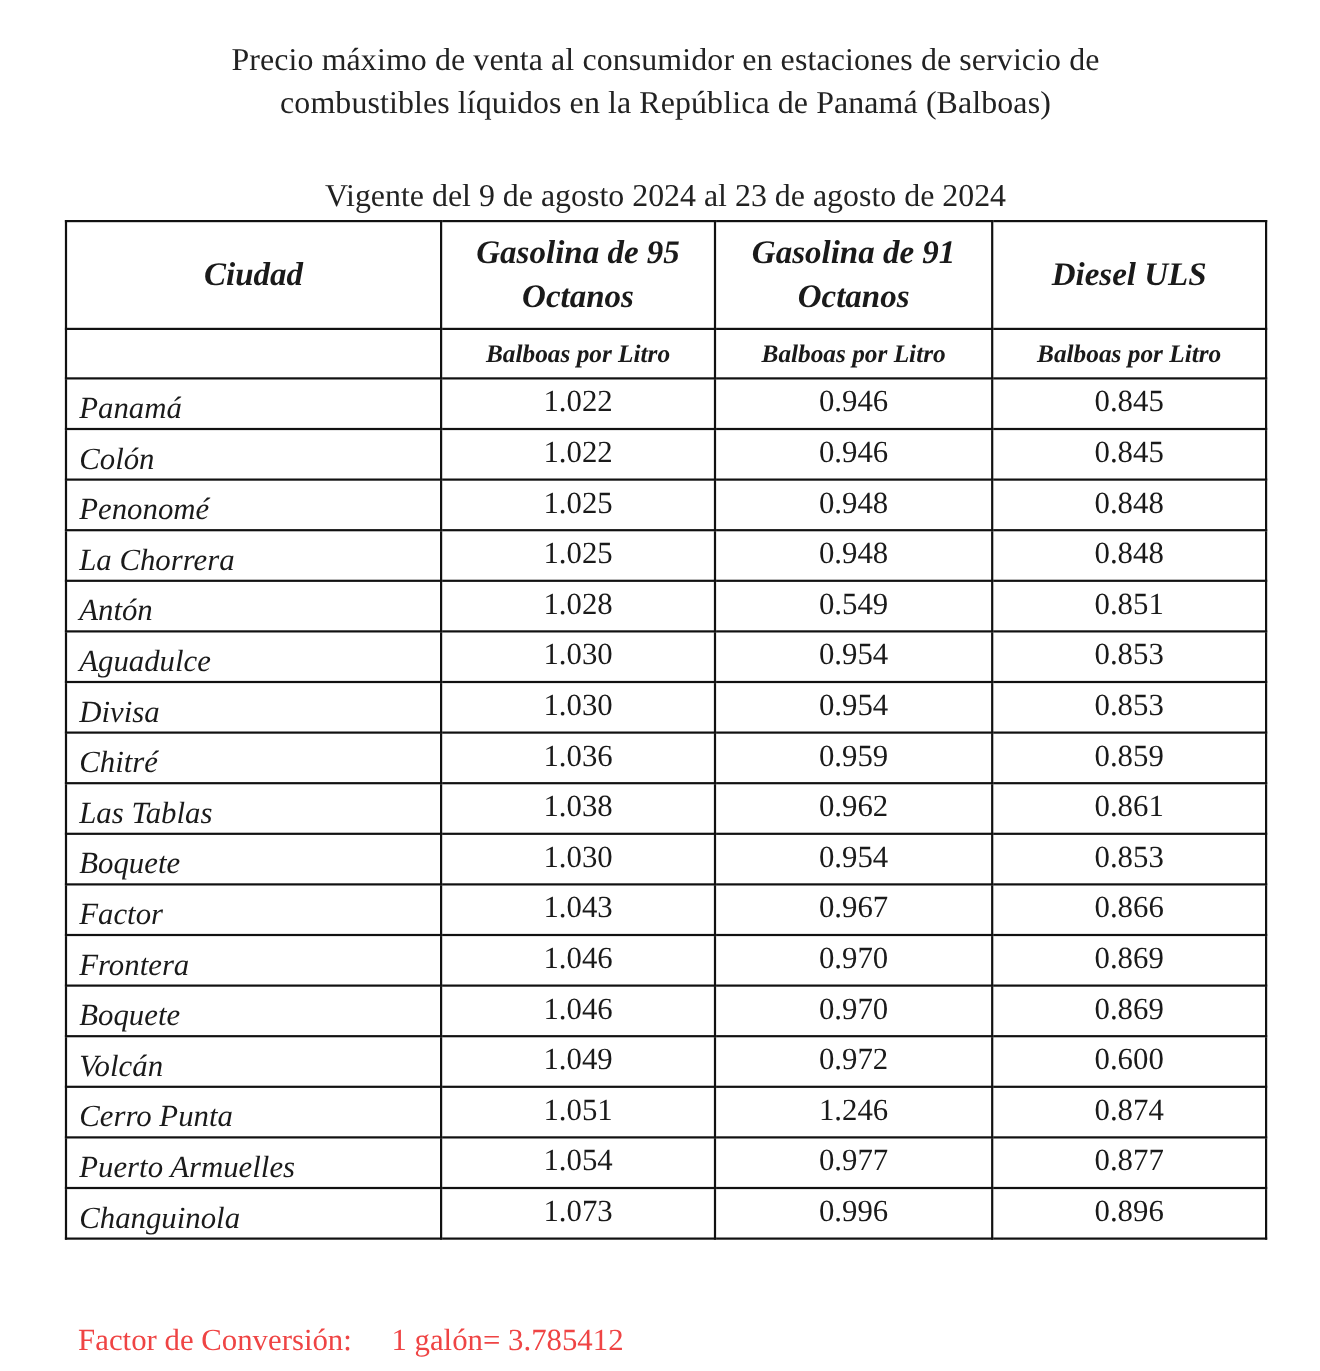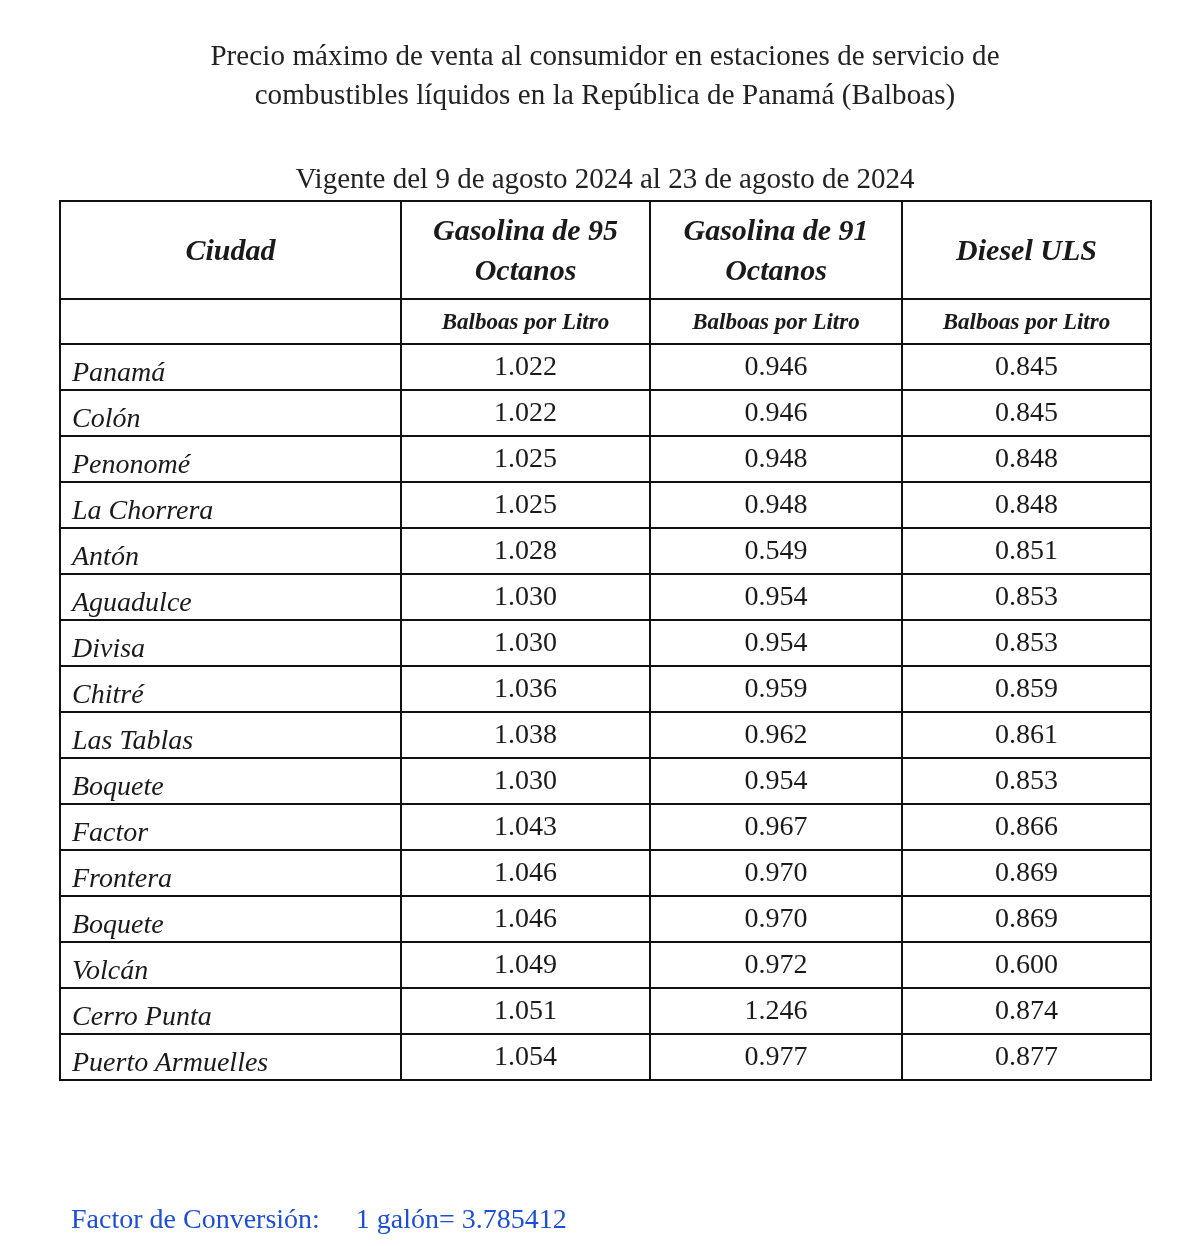--- a/index.html
+++ b/index.html
@@ -96,21 +96,21 @@
       height: 39px;
       line-height: 34px;
       margin-top: 48px;
     }
     .footer {
       position: absolute;
       left: 71px;
       top: 1201px;
       font-size: 28px;
       line-height: 36px;
-      color: #1d4ed8;
+      color: #ef4444;
       white-space: pre;
     }
     .footer .gap {
       display: inline-block;
       width: 36px;
     }
   </style>
 </head>
 <body>
 
@@ -242,16 +242,22 @@
         <td class="val">1.051</td>
         <td class="val">1.246</td>
         <td class="val">0.874</td>
       </tr>
     <tr class="row">
         <td class="city">Puerto Armuelles</td>
         <td class="val">1.054</td>
         <td class="val">0.977</td>
         <td class="val">0.877</td>
       </tr>
+    <tr class="row">
+        <td class="city">Changuinola</td>
+        <td class="val">1.073</td>
+        <td class="val">0.996</td>
+        <td class="val">0.896</td>
+      </tr>
   </tbody>
 </table>
 
 <div class="footer"><span>Factor de Conversión:</span><span class="gap"></span><span>1 galón= 3.785412</span></div>
 
 </body></html>

